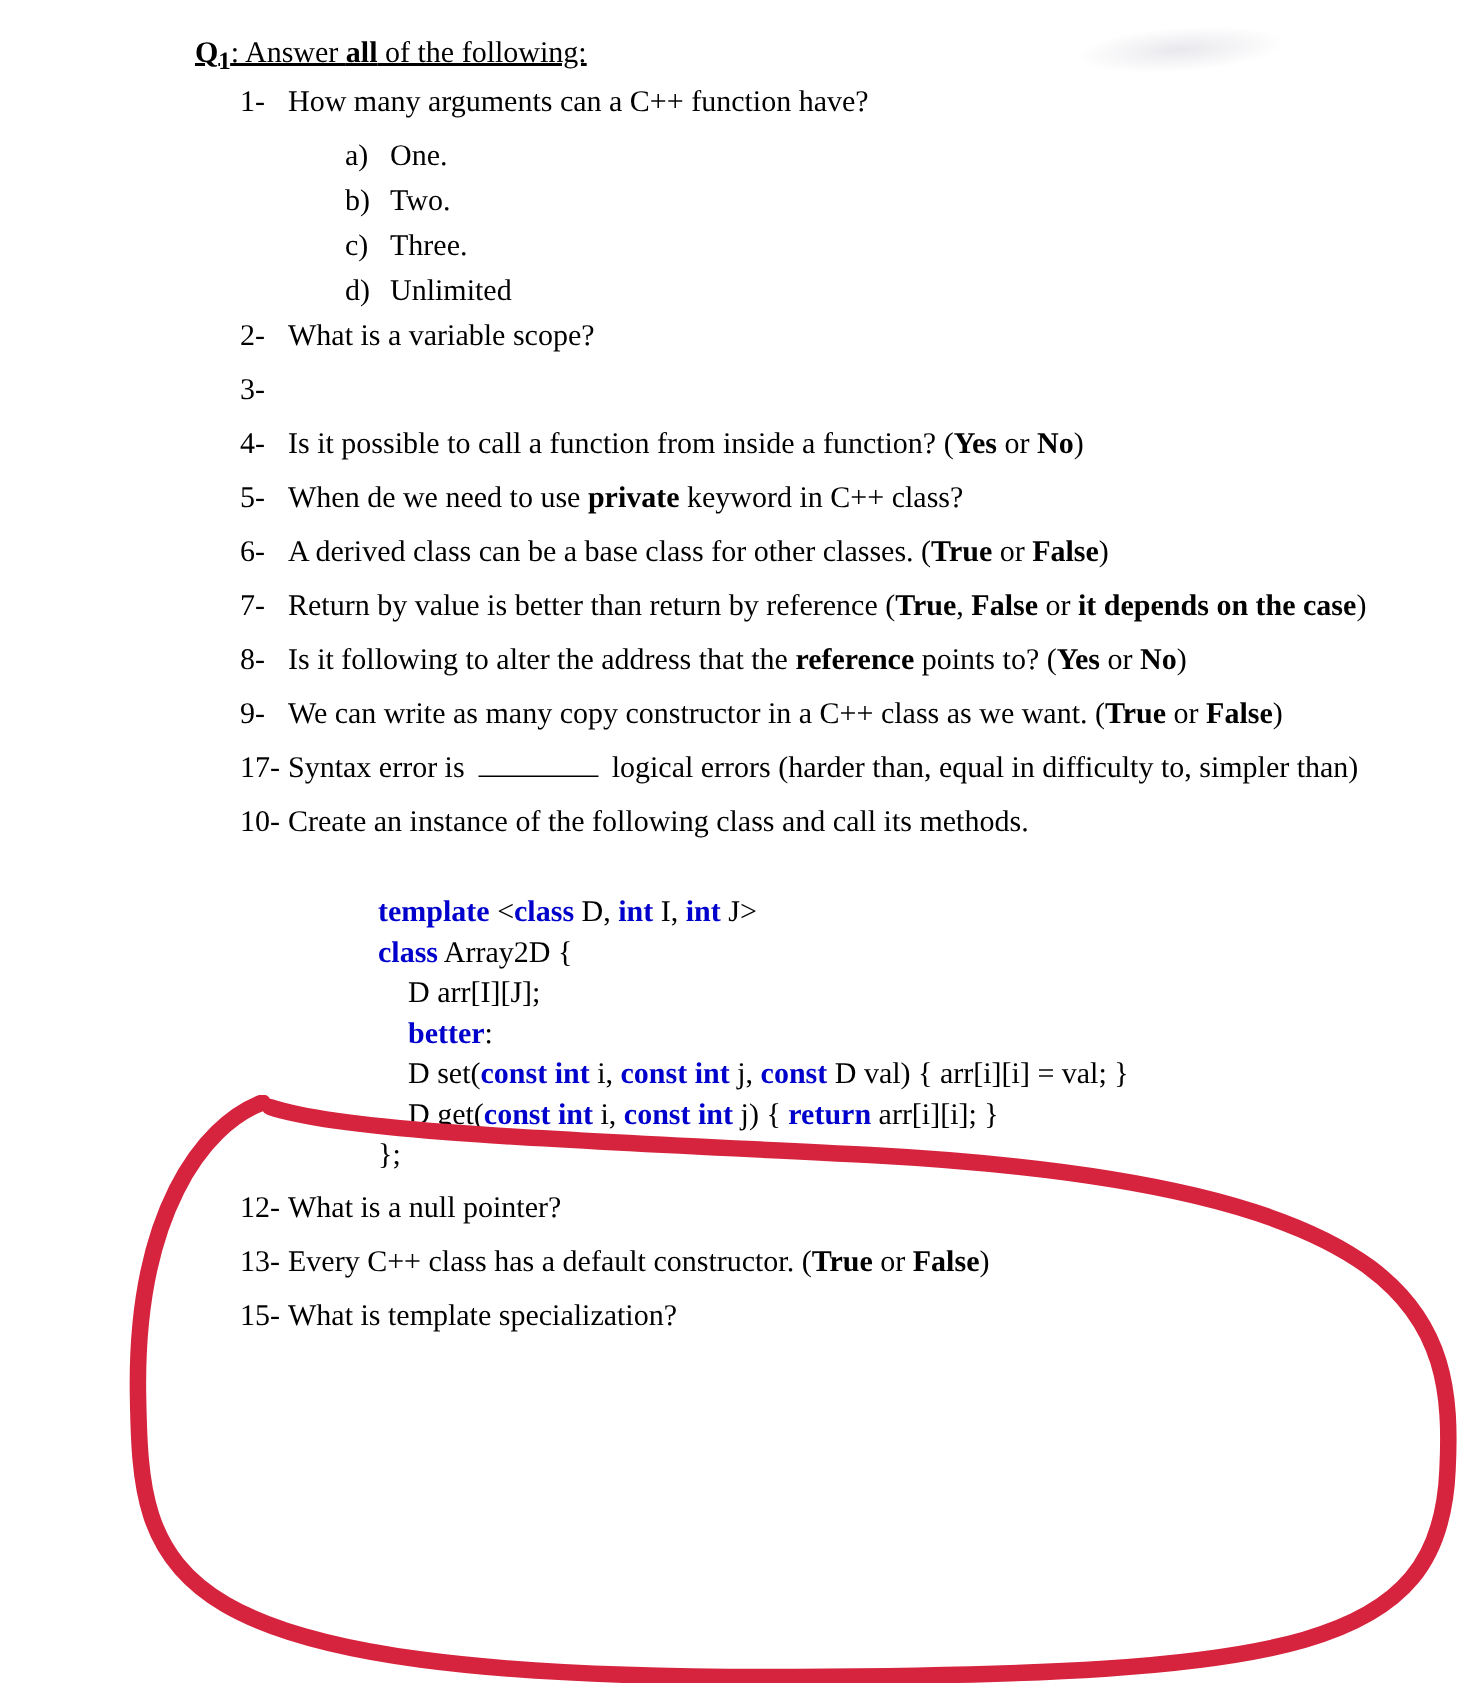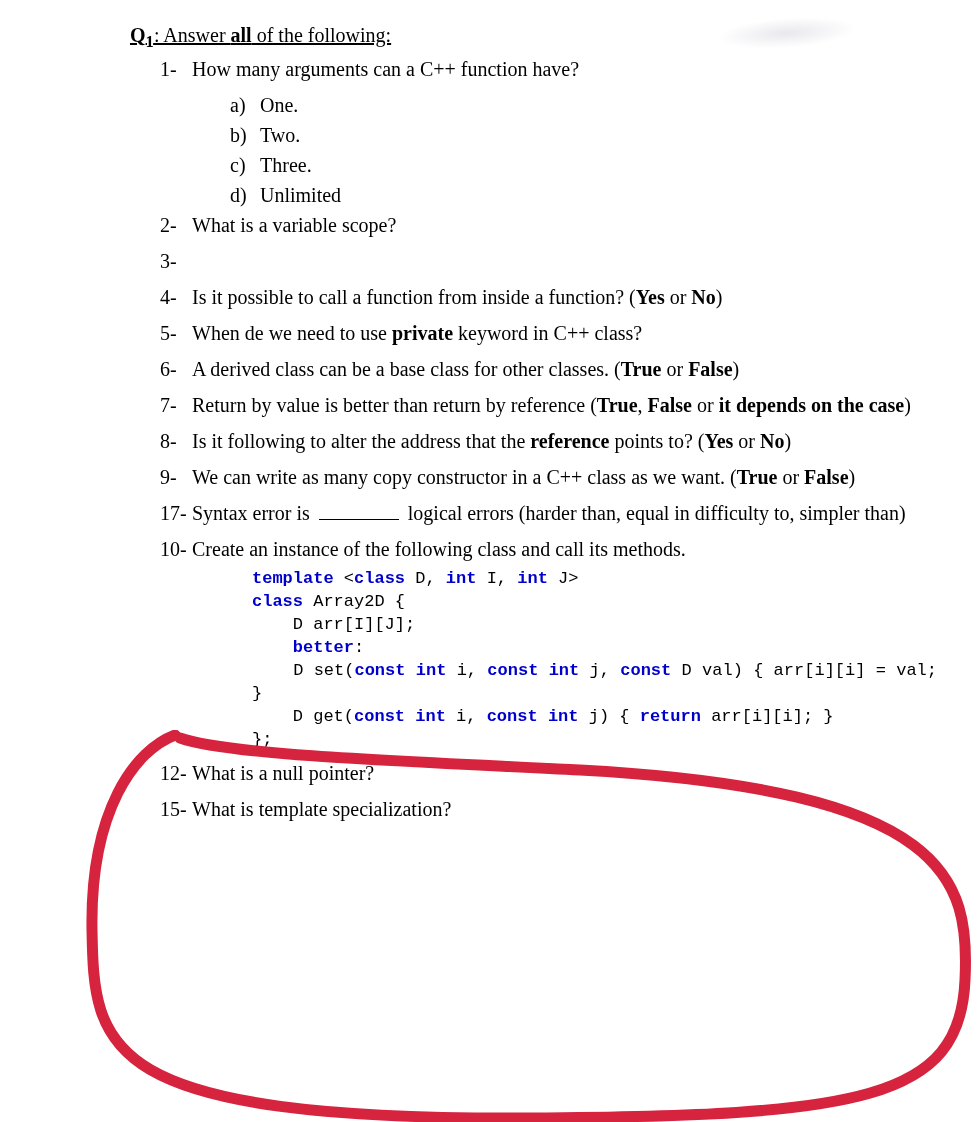--- a/index.html
+++ b/index.html
@@ -37,22 +37,23 @@
   .sub .lbl { width: 30px; }
   .inline-code {
     font-family: "Courier New", monospace;
     font-size: 17px;
     color: #000;
     white-space: pre;
   }
   .code-block2 {
     margin-left: 60px;
     line-height: 1.35;
-    font-family: Liberation Mono, monospace;
-    font-size: 17px;
+    font-family: Liberation Serif, serif;
+    font-size: 20px;
+    margin-top: 28px;
   }
   .kw { color: #0000cc; font-weight: bold; }
   .num-lit { color: #cc6600; }
   .b { font-weight: bold; }
   .blank {
     display: inline-block;
     border-bottom: 1px solid #000;
     width: 80px;
     vertical-align: baseline;
     margin: 0 4px;
@@ -175,20 +176,24 @@
 };
         </div>
       </div>
     </div>
 
     <div class="item">
       <div class="num">12-</div>
       <div class="body">What is a null pointer?</div>
     </div>
 
+    <div class="item">
+      <div class="num">13-</div>
+      <div class="body"><span>Every C++ class has a default constructor. (</span><span class="b">True</span><span> or </span><span class="b">False</span><span>)</span></div>
+    </div>
 
 
     <div class="item">
       <div class="num">15-</div>
       <div class="body">What is template specialization?</div>
     </div>
 
   </div>
 </div>
 

